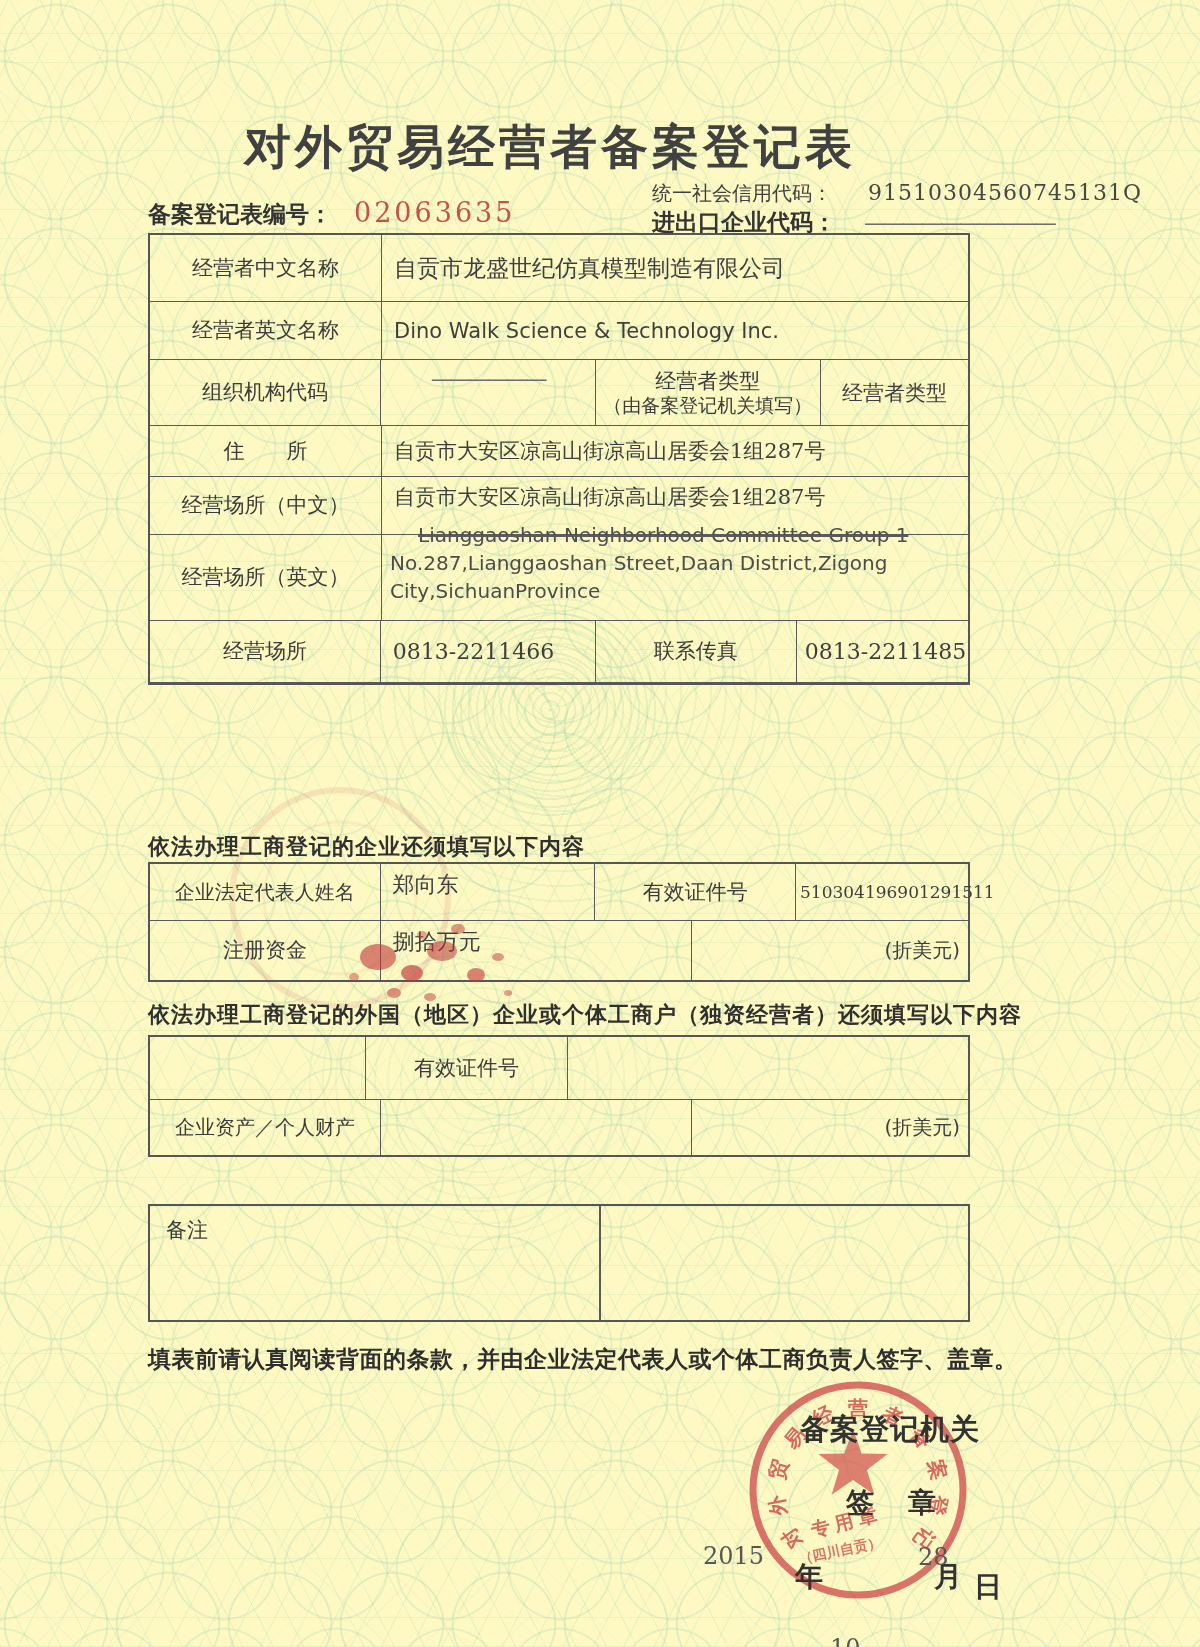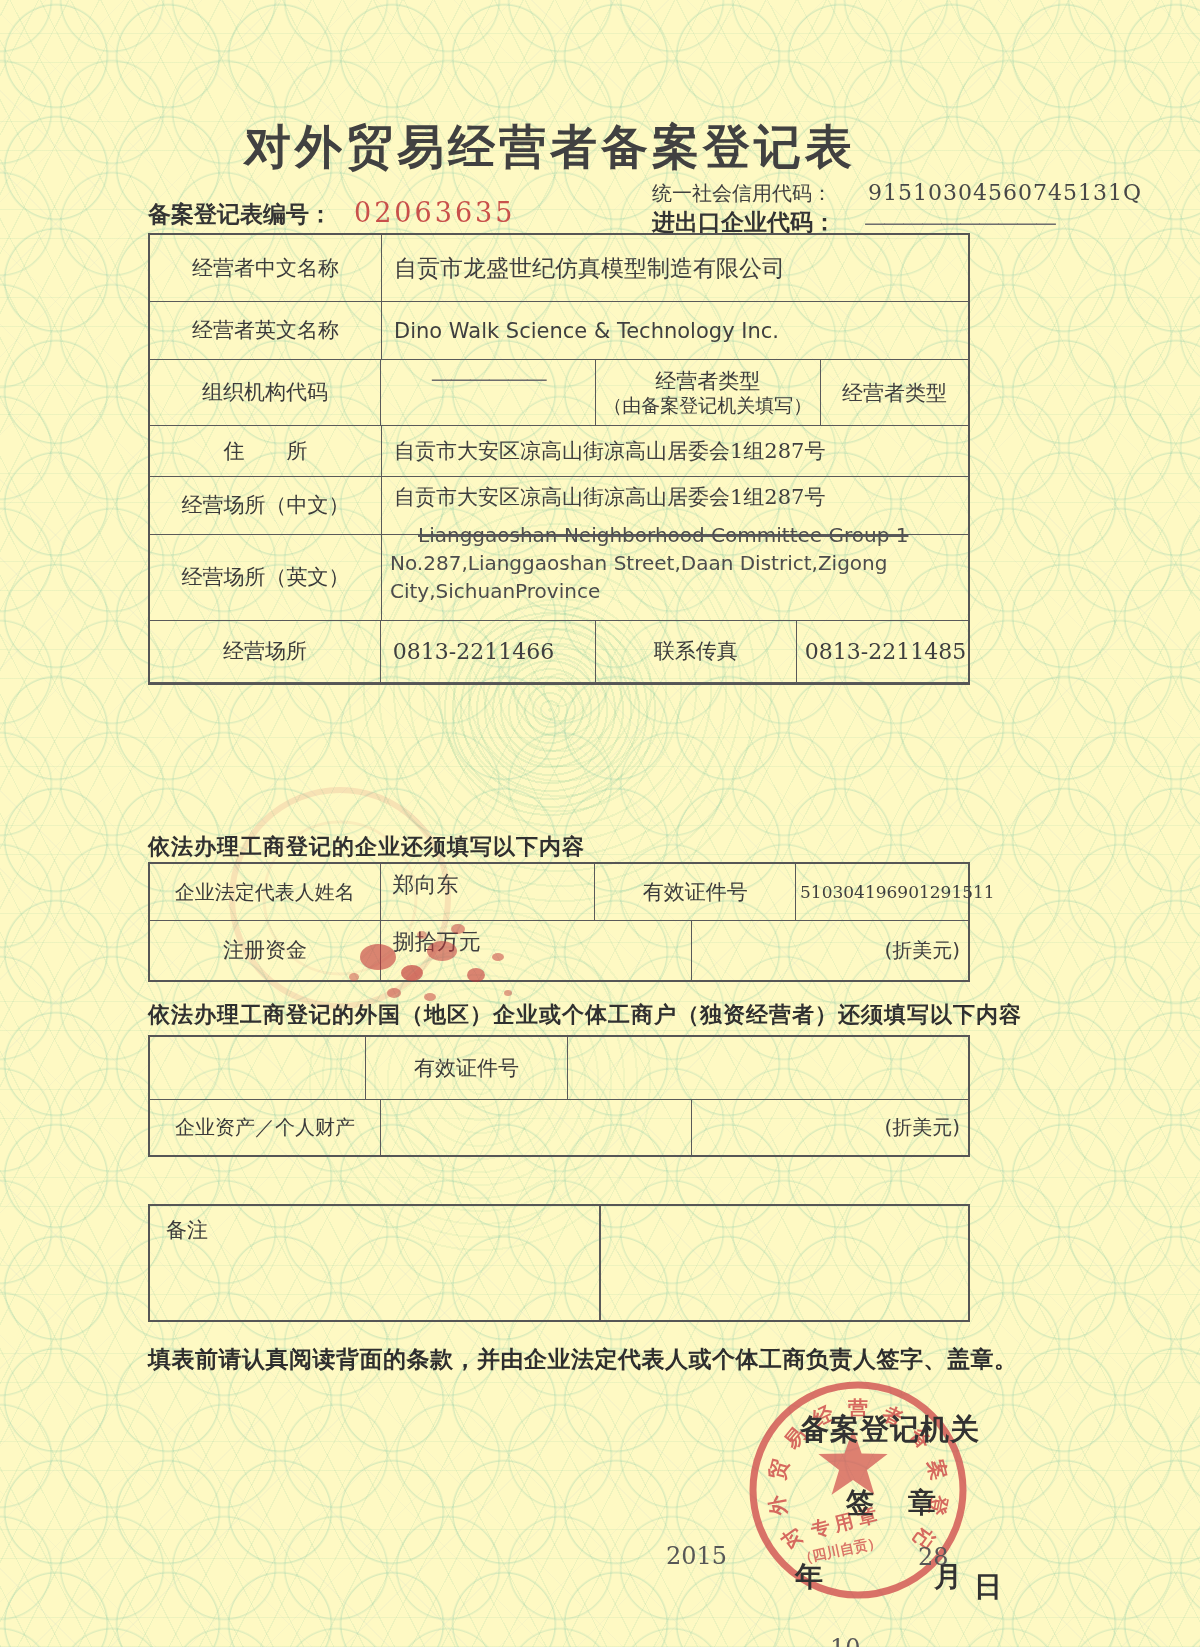--- a/index.html
+++ b/index.html
@@ -85,21 +85,21 @@
   .remarks .rlabel{position:absolute;left:16px;top:10px;font-size:21px;color:#3b3b3b;}
 
   .notice{left:148px;top:1344px;font-size:23px;font-weight:bold;color:#2e2e2e;letter-spacing:.5px;}
 
   
   .authority{left:800px;top:1410px;font-size:29px;font-weight:bold;color:#323232;letter-spacing:1px;z-index:4;}
   .signword{left:846px;top:1484px;font-size:28px;font-weight:bold;color:#323232;letter-spacing:34px;z-index:4;white-space:nowrap;}
   .dateitem{z-index:4;white-space:nowrap;}
   .dnum{font-family:"DejaVu Serif","Liberation Serif",serif;color:#575757;font-size:24px;}
   .dchar{font-size:28px;font-weight:bold;color:#323232;}
-  .d-year{left:666px;top:1542px;}
+  .d-year{left:703px;top:1542px;}
   .d-yearlab{left:795px;top:1558px;}
   .d-month{left:830px;top:1634px;}
   .d-monthlab{left:934px;top:1558px;}
   .d-day{left:918px;top:1543px;}
   .d-daylab{left:974px;top:1568px;}
 
   
   .stamp-main{left:743px;top:1375px;width:230px;height:230px;z-index:3;}
   .ring-ch{fill:#ce4a49;font-size:20px;font-weight:bold;text-anchor:middle;
     font-family:"DejaVu Sans","Liberation Sans",sans-serif;}

